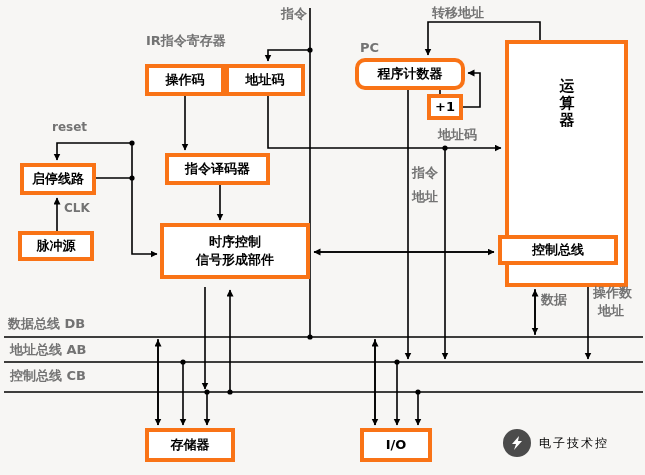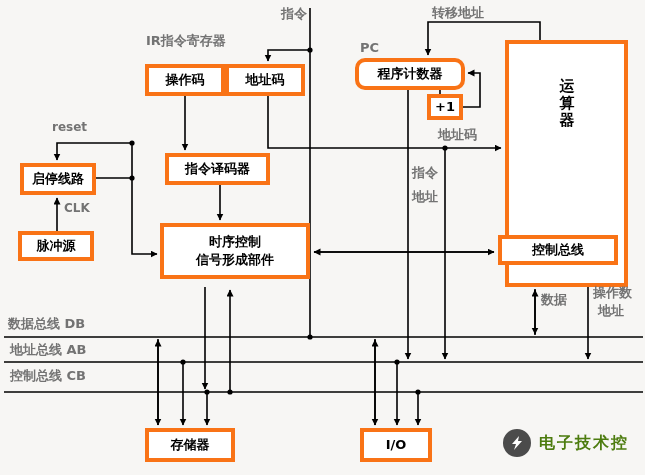--- a/index.html
+++ b/index.html
@@ -39,21 +39,21 @@
   .watermark{
     position:absolute;left:503px;top:424px;width:140px;height:38px;
     display:flex;align-items:center;gap:8px;
   }
   .wm-logo{
     width:28px;height:28px;border-radius:50%;
     background:#4b4b4b;flex:0 0 auto;
     display:flex;align-items:center;justify-content:center;
   }
   .wm-text{
-    font-weight:bold;font-size:16px;color:#4d7c0f;letter-spacing:2px;
+    font-weight:normal;font-size:12px;color:#000000;letter-spacing:2px;
   }
 </style>
 </head>
 <body>
 
 <div id="stage">
 
   <svg id="wires" width="645" height="475" viewBox="0 0 645 475">
     <defs>
       <marker id="ah" markerWidth="9" markerHeight="8" refX="6.5" refY="3.5" orient="auto" markerUnits="userSpaceOnUse">

